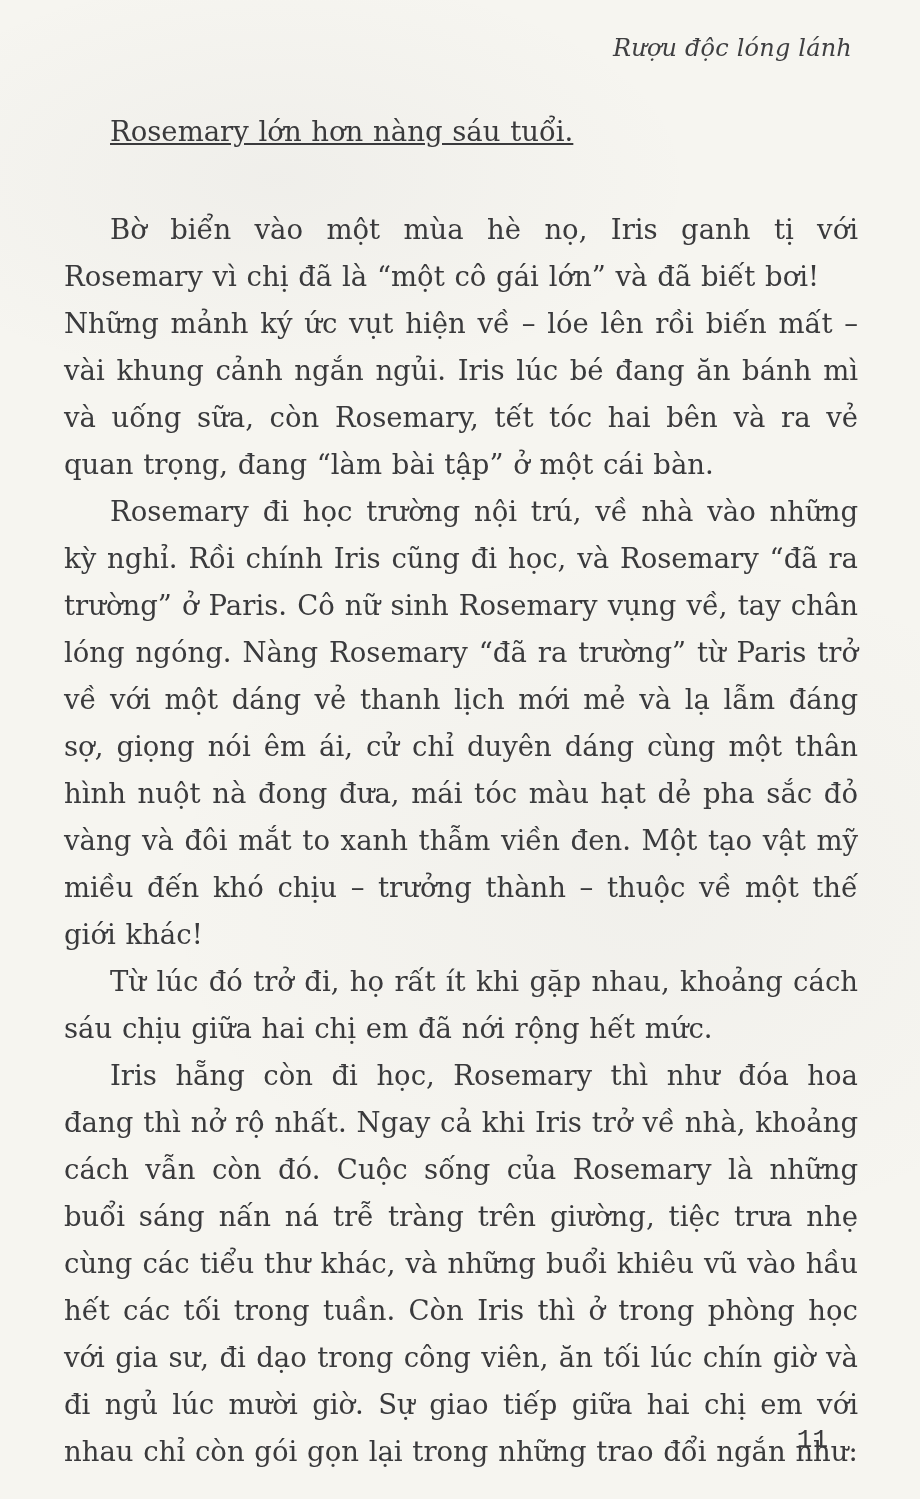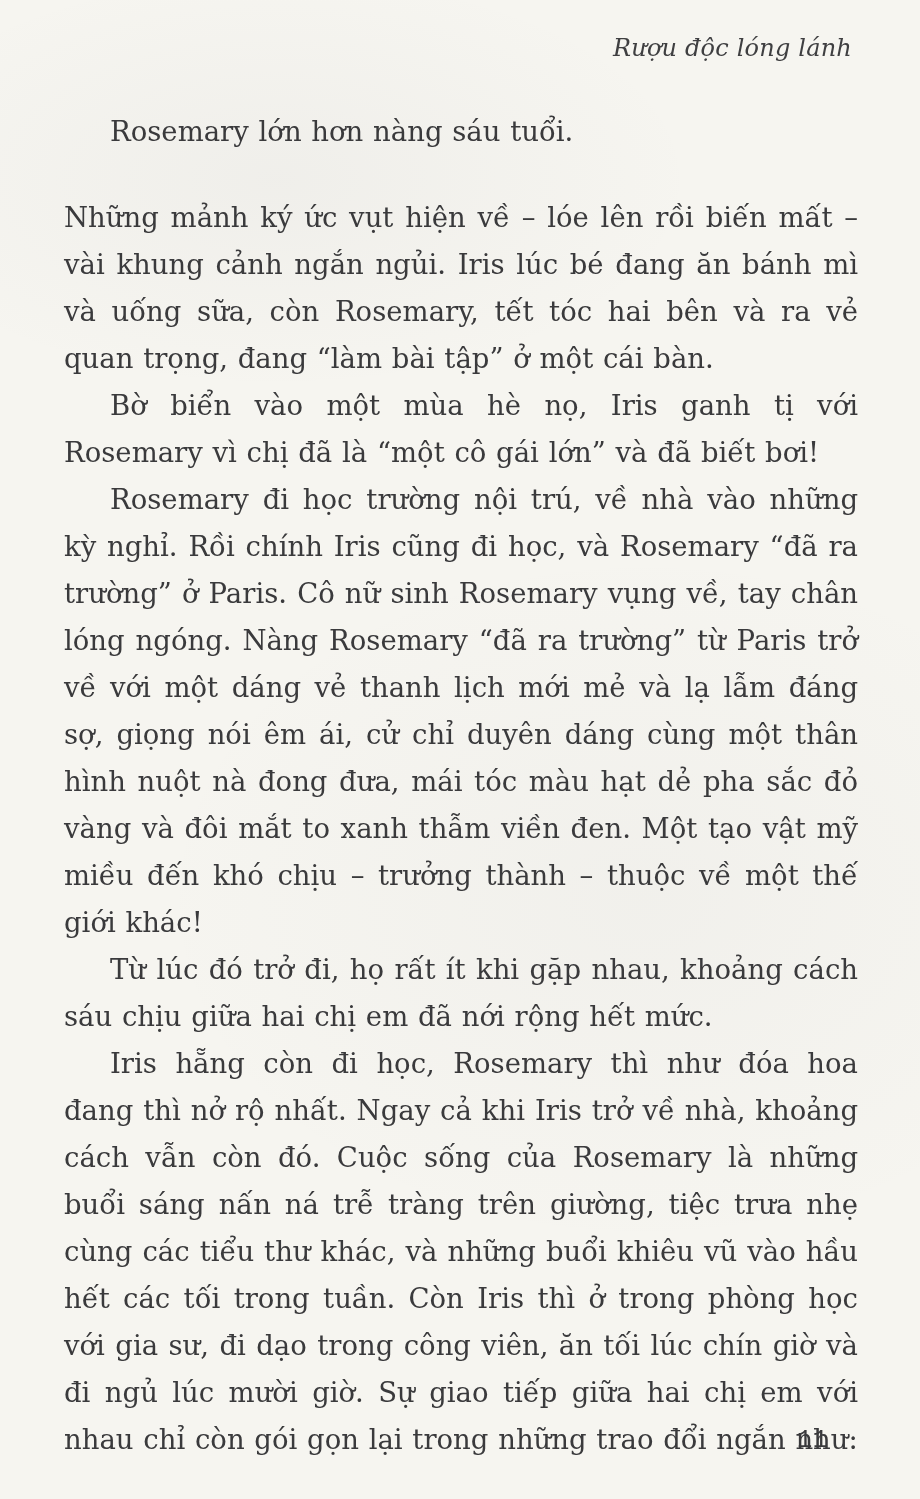--- a/index.html
+++ b/index.html
@@ -40,42 +40,43 @@
     text-align: justify;
   }
   .para {
     margin: 0;
     word-spacing: 1px;
   }
   .para.indent {
     text-indent: 46px;
   }
   .para.space-after {
-    margin-bottom: 39px;
+    margin-bottom: 51px;
+    text-decoration: underline;
   }
   .page-number {
     position: absolute;
     right: 92px;
     bottom: 44px;
     font-size: 26px;
     color: #3a3a3c;
     font-family: Liberation Mono, monospace;
   }
 </style>
 </head>
 <body>
 
 <div class="page">
 
   <div class="running-header">Rượu độc lóng lánh</div>
 
   <div class="body-text">
     <p class="para indent space-after">Rosemary lớn hơn nàng sáu tuổi.</p>
+    <p class="para indent">Bờ biển vào một mùa hè nọ, Iris ganh tị với Rosemary vì chị đã là “một cô gái lớn” và đã biết bơi!</p>
     <p class="para">Những mảnh ký ức vụt hiện về – lóe lên rồi biến mất – vài khung cảnh ngắn ngủi. Iris lúc bé đang ăn bánh mì và uống sữa, còn Rosemary, tết tóc hai bên và ra vẻ quan trọng, đang “làm bài tập” ở một cái bàn.</p>
-    <p class="para indent">Bờ biển vào một mùa hè nọ, Iris ganh tị với Rosemary vì chị đã là “một cô gái lớn” và đã biết bơi!</p>
     <p class="para indent">Rosemary đi học trường nội trú, về nhà vào những kỳ nghỉ. Rồi chính Iris cũng đi học, và Rosemary “đã ra trường” ở Paris. Cô nữ sinh Rosemary vụng về, tay chân lóng ngóng. Nàng Rosemary “đã ra trường” từ Paris trở về với một dáng vẻ thanh lịch mới mẻ và lạ lẫm đáng sợ, giọng nói êm ái, cử chỉ duyên dáng cùng một thân hình nuột nà đong đưa, mái tóc màu hạt dẻ pha sắc đỏ vàng và đôi mắt to xanh thẫm viền đen. Một tạo vật mỹ miều đến khó chịu – trưởng thành – thuộc về một thế giới khác!</p>
     <p class="para indent">Từ lúc đó trở đi, họ rất ít khi gặp nhau, khoảng cách sáu chịu giữa hai chị em đã nới rộng hết mức.</p>
     <p class="para indent">Iris hẵng còn đi học, Rosemary thì như đóa hoa đang thì nở rộ nhất. Ngay cả khi Iris trở về nhà, khoảng cách vẫn còn đó. Cuộc sống của Rosemary là những buổi sáng nấn ná trễ tràng trên giường, tiệc trưa nhẹ cùng các tiểu thư khác, và những buổi khiêu vũ vào hầu hết các tối trong tuần. Còn Iris thì ở trong phòng học với gia sư, đi dạo trong công viên, ăn tối lúc chín giờ và đi ngủ lúc mười giờ. Sự giao tiếp giữa hai chị em với nhau chỉ còn gói gọn lại trong những trao đổi ngắn như:</p>
   </div>
 
   <div class="page-number">11</div>
 
 </div>
 
 </body></html>

